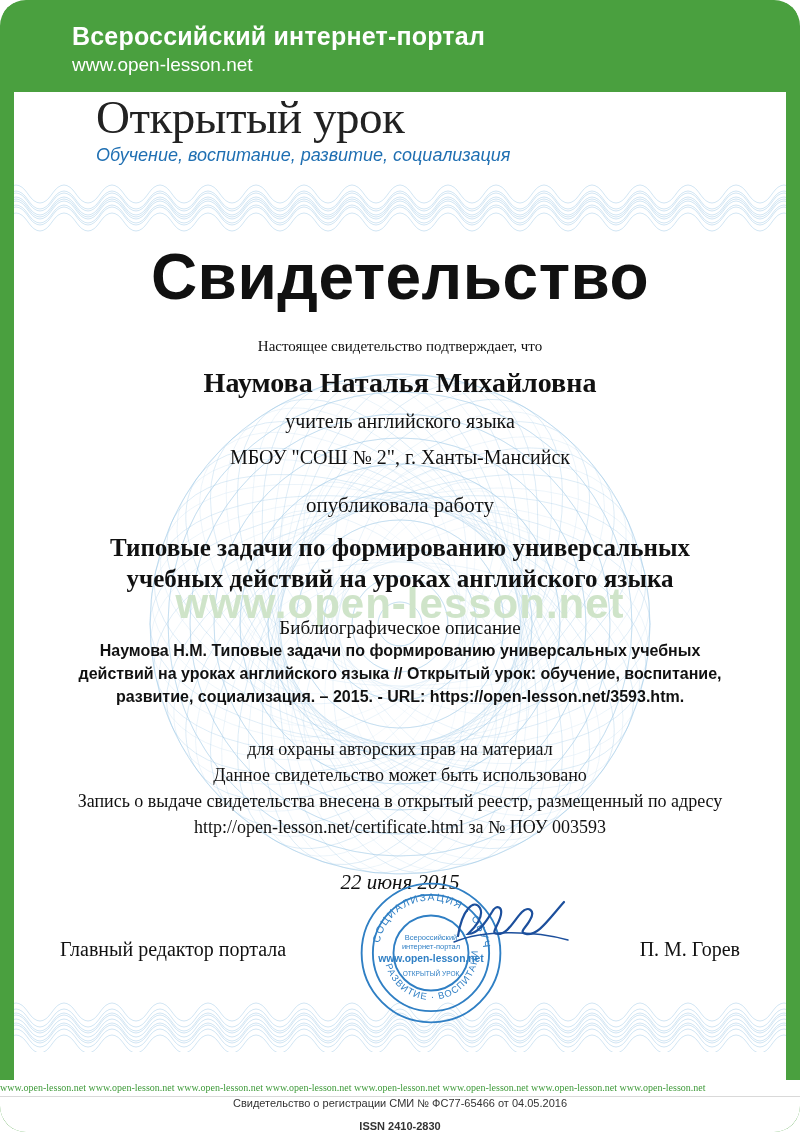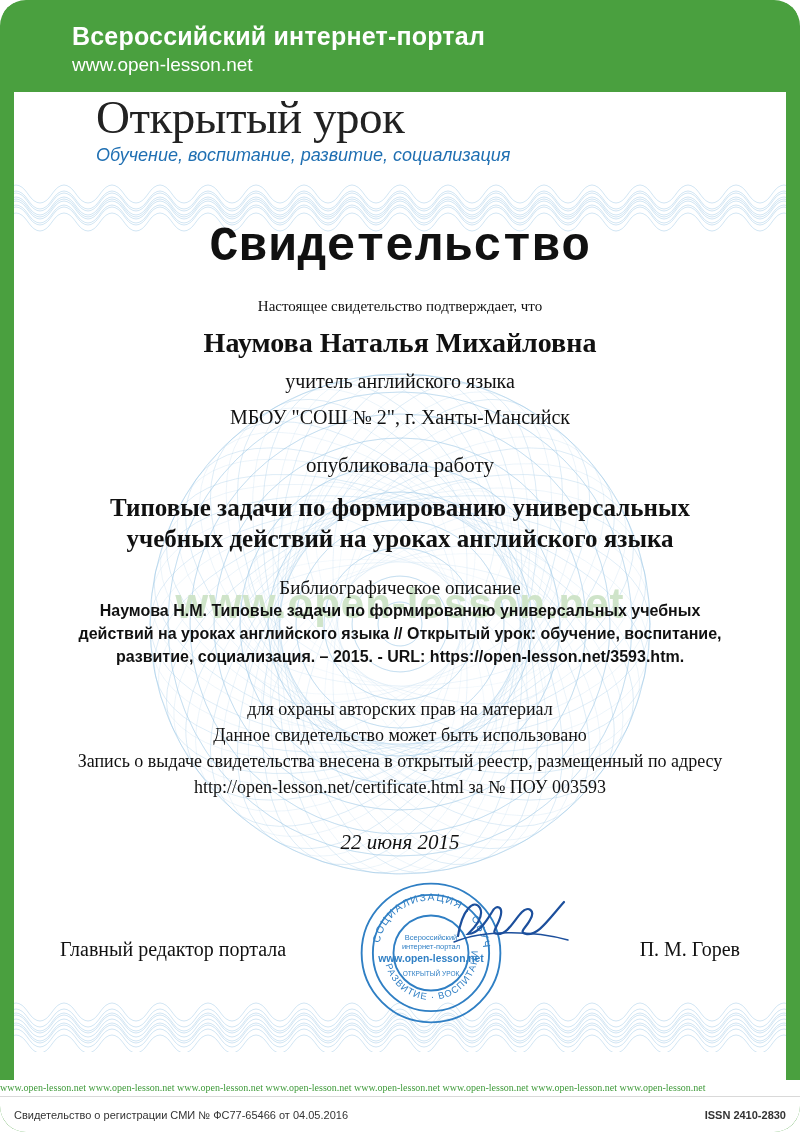--- a/index.html
+++ b/index.html
@@ -109,24 +109,24 @@
     pointer-events: none;
   }
 
   
   .content {
     position: relative;
     padding: 0 46px;
     text-align: center;
   }
   .cert-title {
-    margin-top: 36px;
-    font-family: Liberation Mono, monospace;
-    font-weight: bold;
-    font-size: 48px;
+    margin-top: 56px;
+    font-family: Liberation Sans, sans-serif;
+    font-weight: bold;
+    font-size: 64px;
     color: #111111;
     letter-spacing: 0.5px;
   }
   .line-confirm {
     margin-top: 24px;
     font-size: 15px;
     color: #111111;
   }
   .recipient {
     margin-top: 12px;
@@ -226,20 +226,21 @@
     height: 36px;
     background: #ffffff;
     border-top: 1px solid #d9d9d9;
     display: flex;
     align-items: center;
     justify-content: space-between;
     padding: 0 14px;
     font-family: "Liberation Sans", sans-serif;
     font-size: 11px;
     color: #333333;
+    flex-direction: column;
   }
   .footer-left { }
   .footer-right { font-weight: bold; }
 </style>
 </head>
 <body>
 
 <div id="certificate">
 
   <div class="frame-top"></div>

